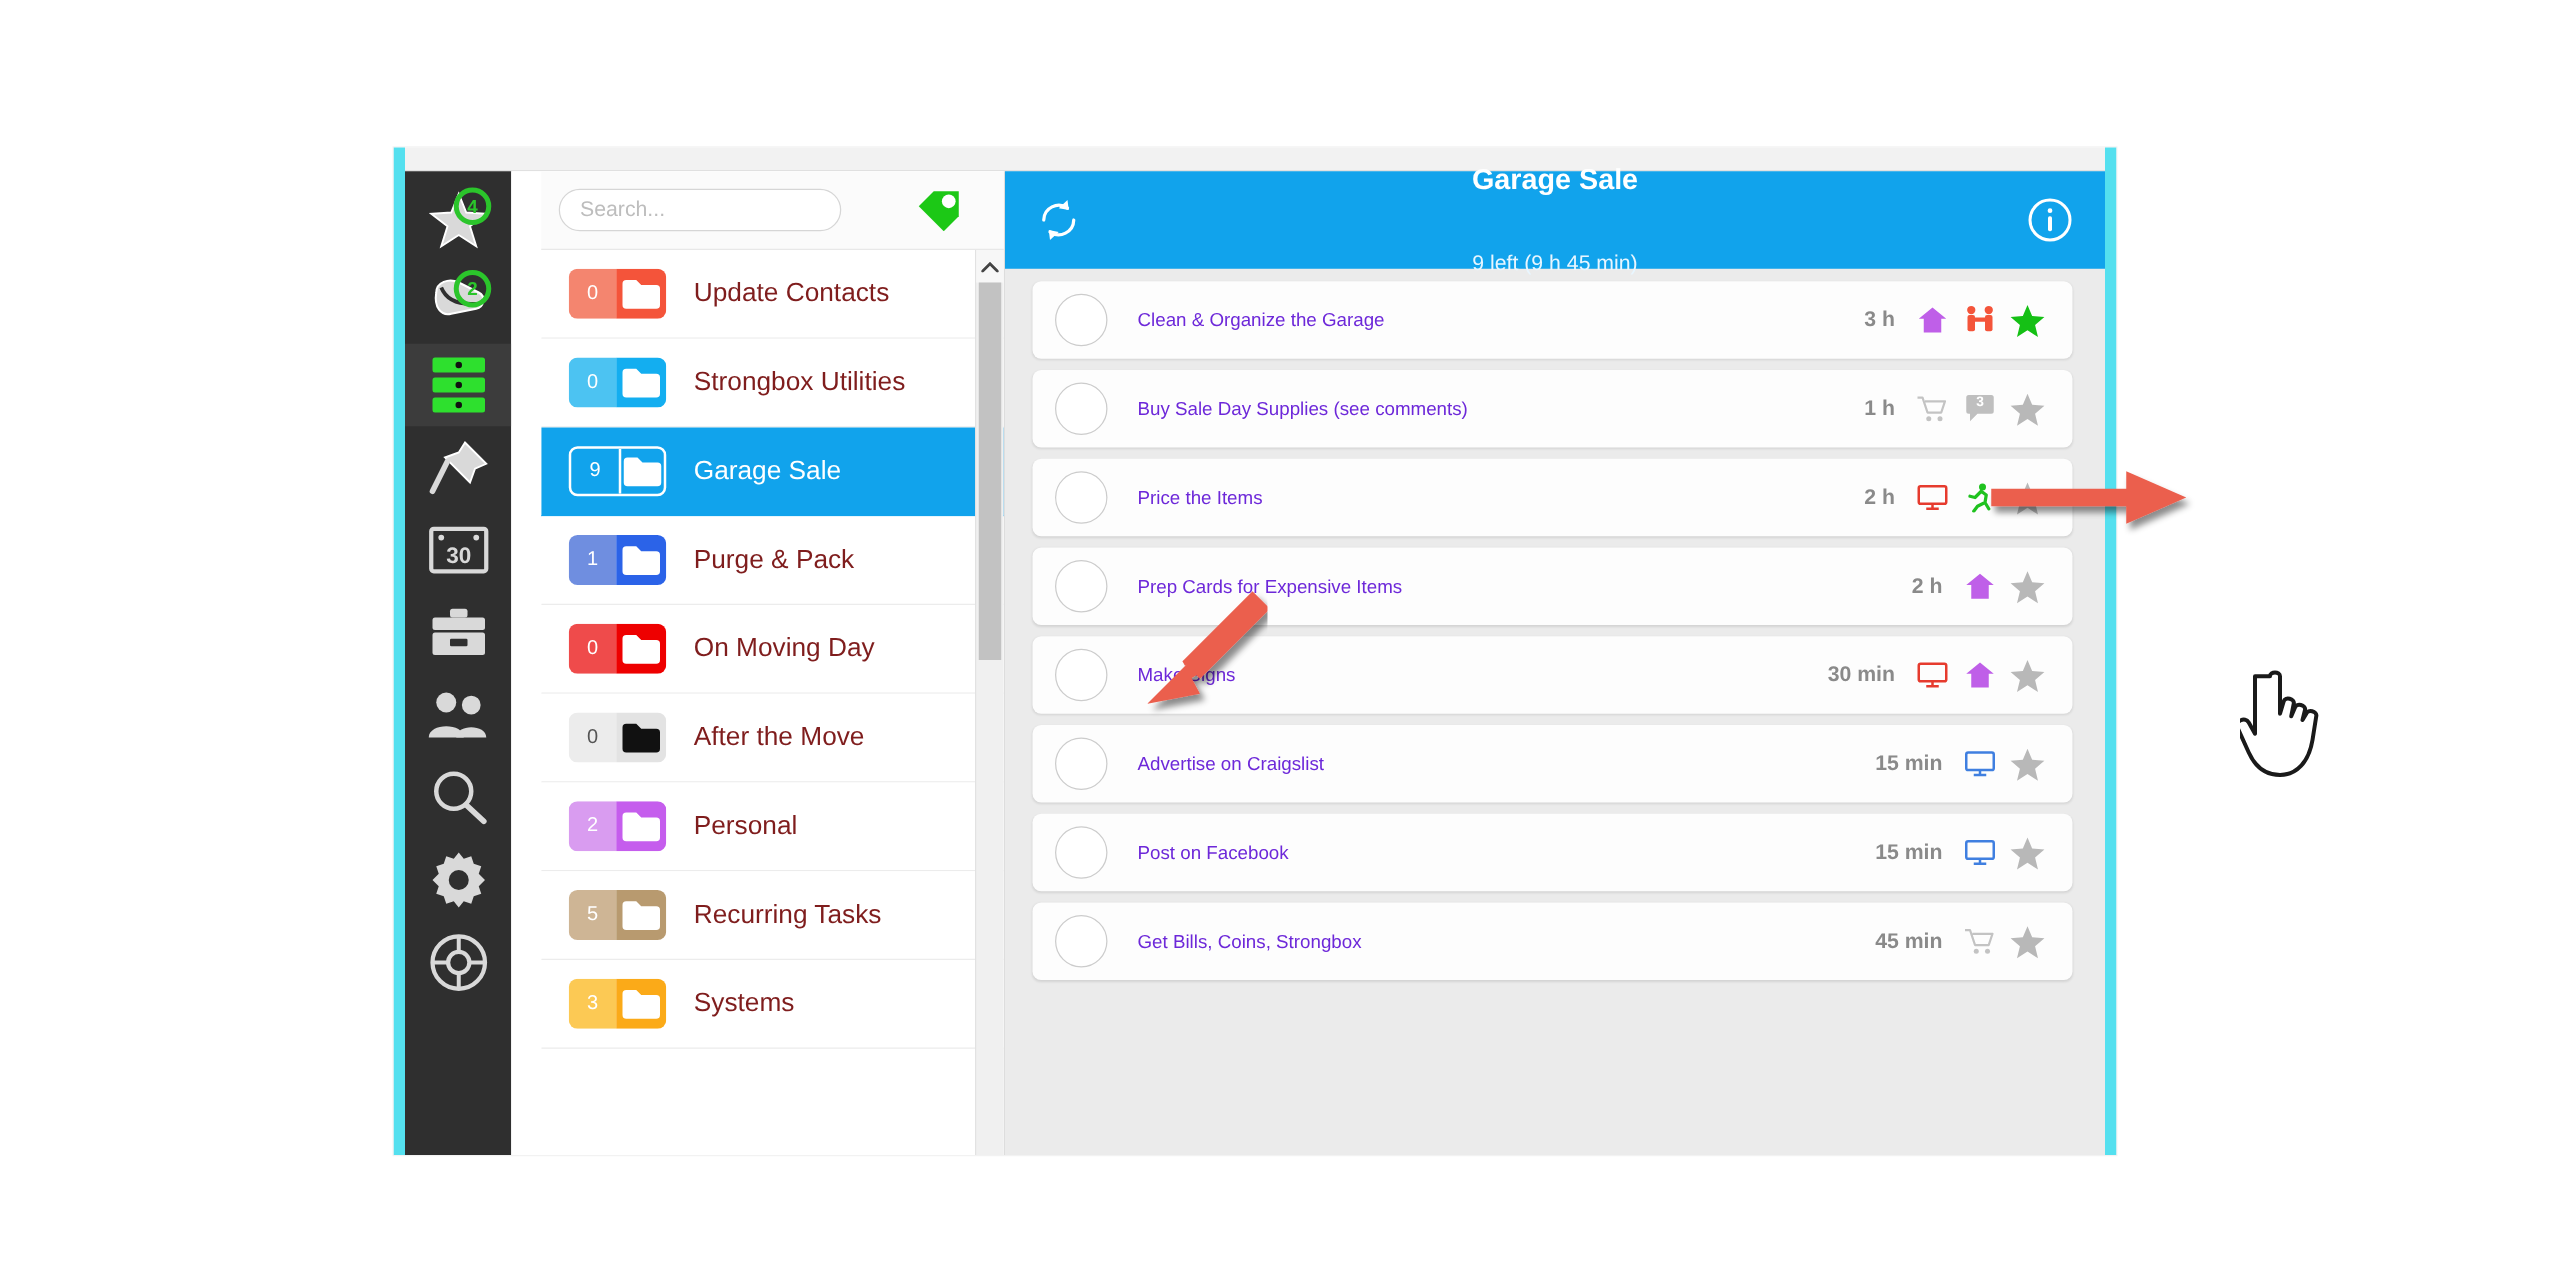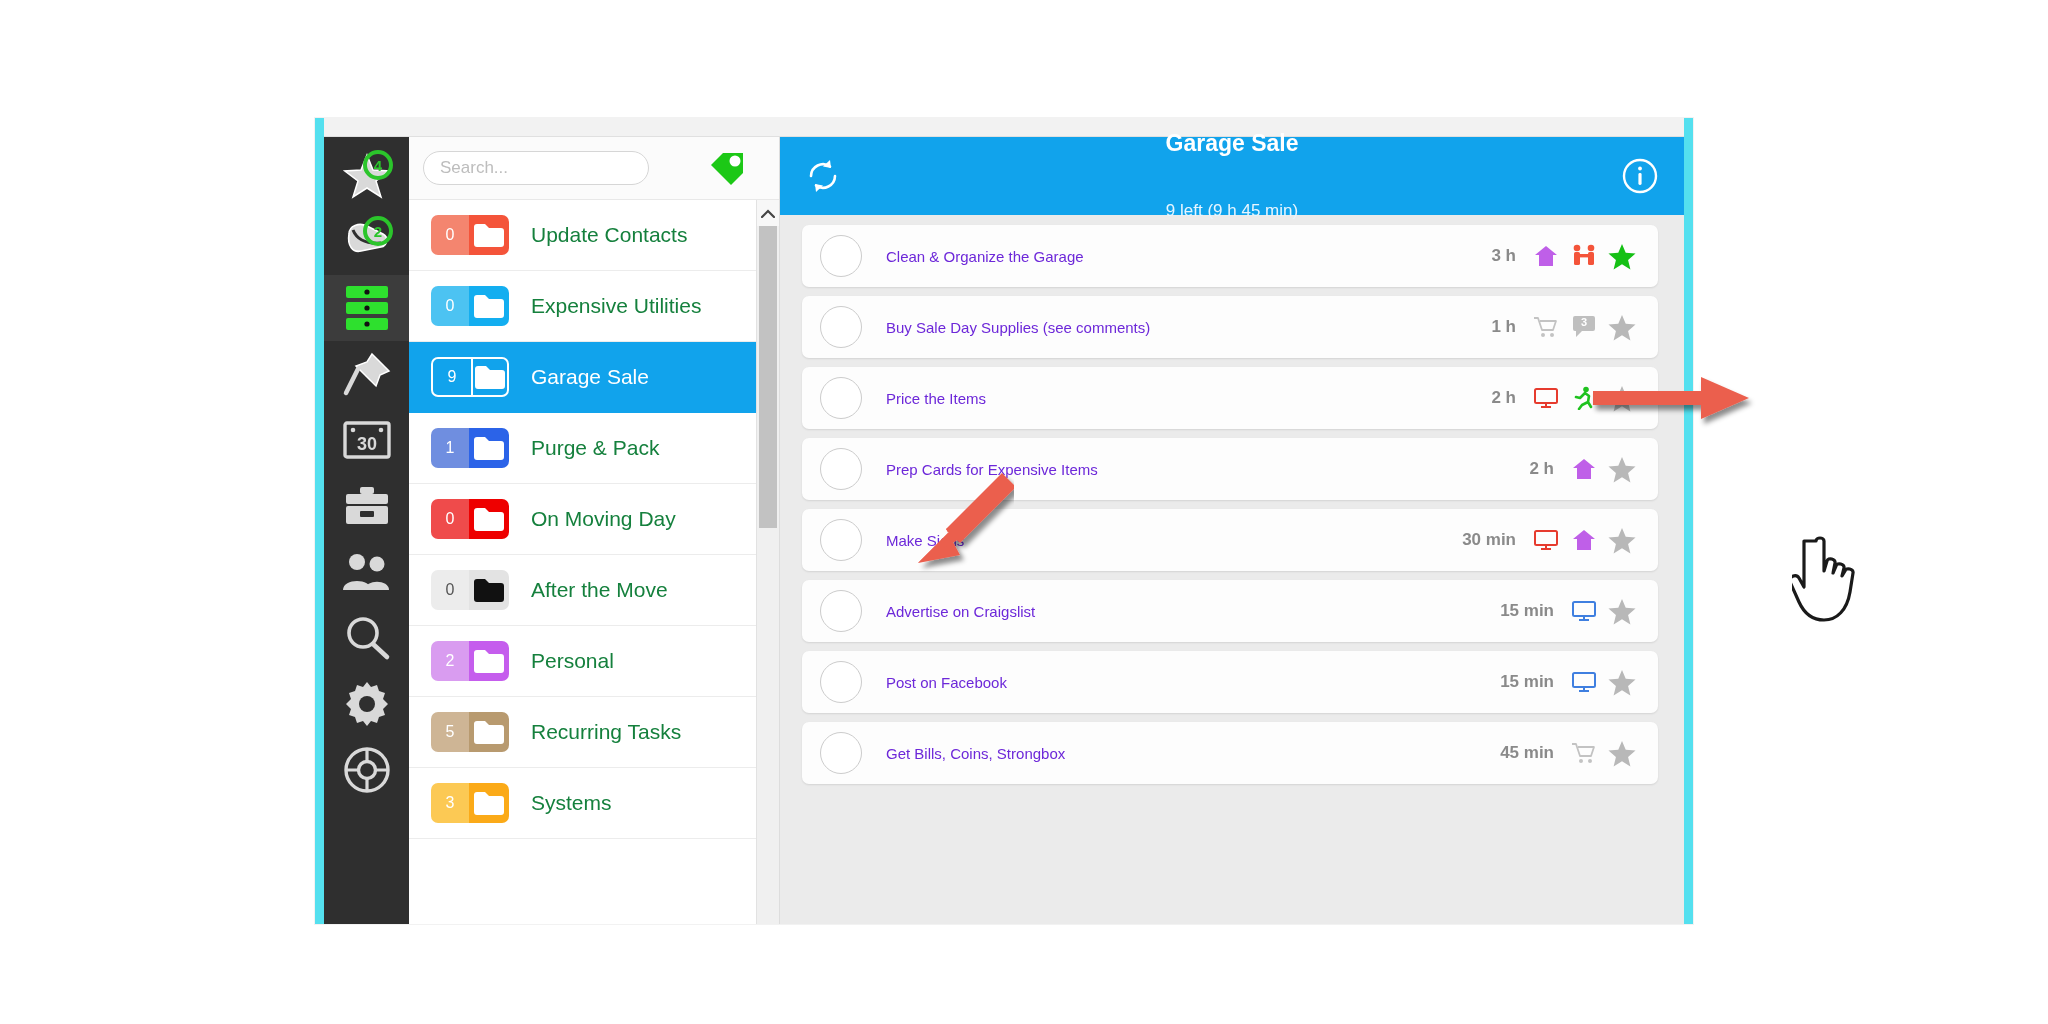--- a/index.html
+++ b/index.html
@@ -70,20 +70,21 @@
   
   #folder-panel {
     width: 370px;
     flex: 0 0 auto;
     background: #ffffff;
     display: flex;
     flex-direction: column;
     min-height: 0;
     border-right: 1px solid #dddddd;
     position: relative;
+    padding-left: 24px;
   }
   #search-bar {
     height: 62px;
     flex: 0 0 auto;
     display: flex;
     align-items: center;
     padding: 0 14px 0 14px;
     background: #fbfbfb;
     border-bottom: 1px solid #e8e8e8;
   }
@@ -150,21 +151,21 @@
   }
   .folder-row.selected .chip .cnt {
     border-right: 2px solid #ffffff;
     color: #ffffff;
     background: transparent !important;
   }
   .folder-row.selected .chip .fic { background: transparent !important; }
   .folder-label {
     margin-left: 22px;
     font-size: 21px;
-    color: #15803d;
+    color: #7f1d1d;
     white-space: nowrap;
   }
   .folder-row.selected .folder-label { color: #ffffff; }
 
   #folder-scrollbar {
     position: absolute;
     right: 0; top: 0; bottom: 0;
     width: 22px;
     background: #f0f0f0;
     border-left: 1px solid #e2e2e2;
@@ -421,21 +422,21 @@
             </li>
             <li class="folder-row">
               <div class="chip">
                 <div class="cnt" style="background: rgb(76, 195, 242);">0</div>
                 <div class="fic" style="background: rgb(19, 174, 240);">
                   <svg width="34" height="28" viewBox="0 0 34 28">
                     <path d="M2 6 a3 3 0 0 1 3 -3 h8 l4 4 h12 a3 3 0 0 1 3 3 v13 a3 3 0 0 1 -3 3 h-24 a3 3 0 0 1 -3 -3 Z" fill="#ffffff"></path>
                   </svg>
                 </div>
               </div>
-              <div class="folder-label">Expensive Utilities</div>
+              <div class="folder-label">Strongbox Utilities</div>
             </li>
             <li class="folder-row selected">
               <div class="chip">
                 <div class="cnt" style="background: rgb(17, 163, 236);">9</div>
                 <div class="fic" style="background: rgb(17, 163, 236);">
                   <svg width="34" height="28" viewBox="0 0 34 28">
                     <path d="M2 6 a3 3 0 0 1 3 -3 h8 l4 4 h12 a3 3 0 0 1 3 3 v13 a3 3 0 0 1 -3 3 h-24 a3 3 0 0 1 -3 -3 Z" fill="#ffffff"></path>
                   </svg>
                 </div>
               </div>

